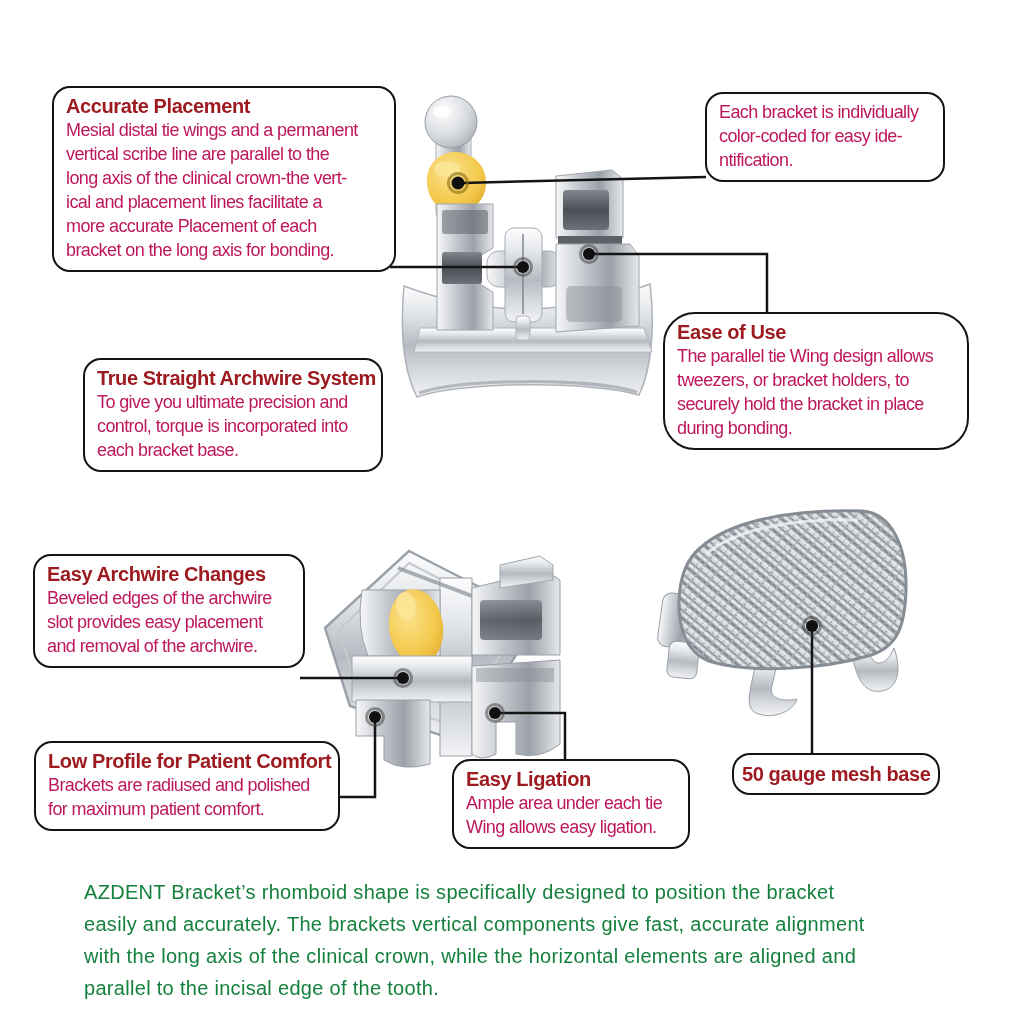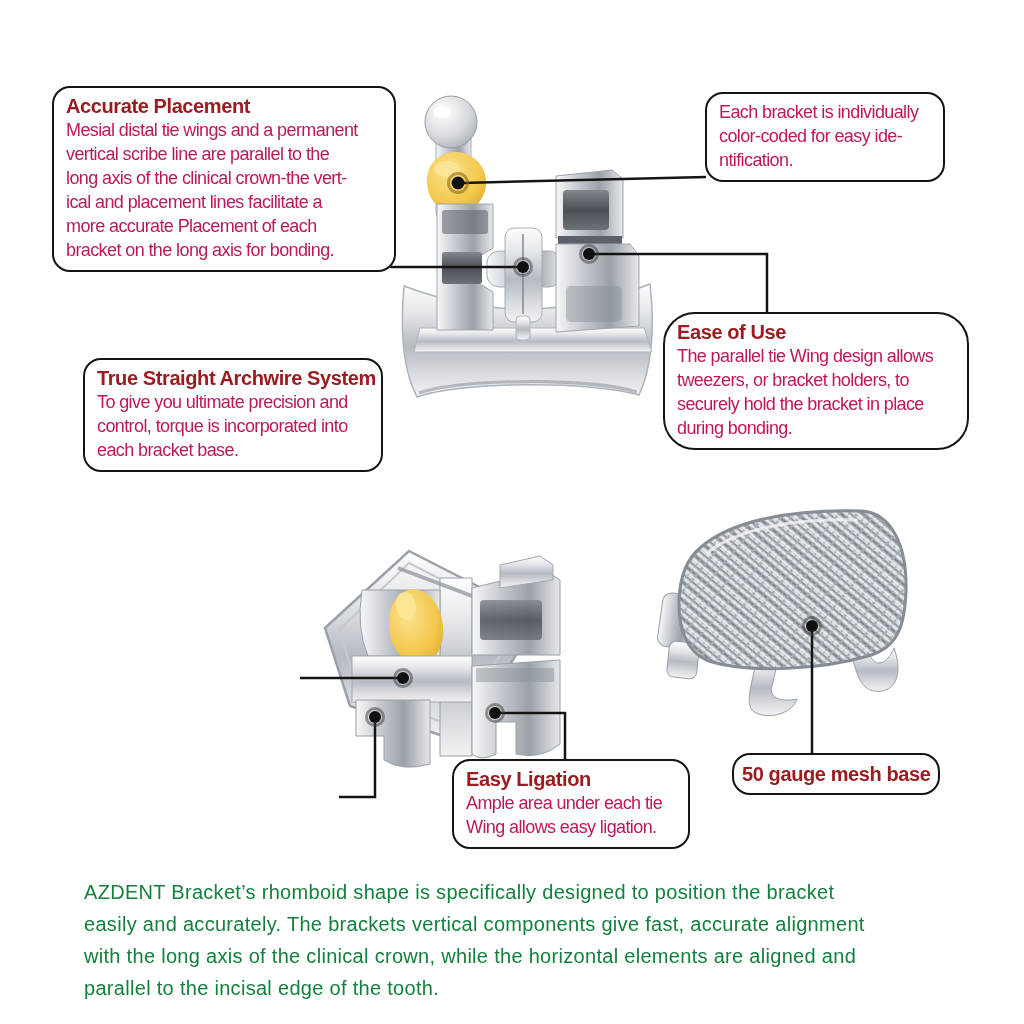--- a/index.html
+++ b/index.html
@@ -193,21 +193,32 @@
 during bonding.</p>
   </div>
 
   <div class="callout" style="left:83px;top:358px;width:300px;">
     <h3 class="title">True Straight Archwire System</h3>
     <p class="body">To give you ultimate precision and
 control, torque is incorporated into
 each bracket base.</p>
   </div>
 
-
+  <div class="callout" style="left:33px;top:554px;width:272px;">
+    <h3 class="title">Easy Archwire Changes</h3>
+    <p class="body">Beveled edges of the archwire
+slot provides easy placement
+and removal of the archwire.</p>
+  </div>
+
+  <div class="callout" style="left:34px;top:741px;width:306px;">
+    <h3 class="title">Low Profile for Patient Comfort</h3>
+    <p class="body">Brackets are radiused and polished
+for maximum patient comfort.</p>
+  </div>
 
   <div class="callout" style="left:452px;top:759px;width:238px;">
     <h3 class="title">Easy Ligation</h3>
     <p class="body">Ample area under each tie
 Wing allows easy ligation.</p>
   </div>
 
   <div class="callout center" style="left:732px;top:753px;width:208px;padding:7px 8px;">
     <h3 class="title">50 gauge mesh base</h3>
   </div>

